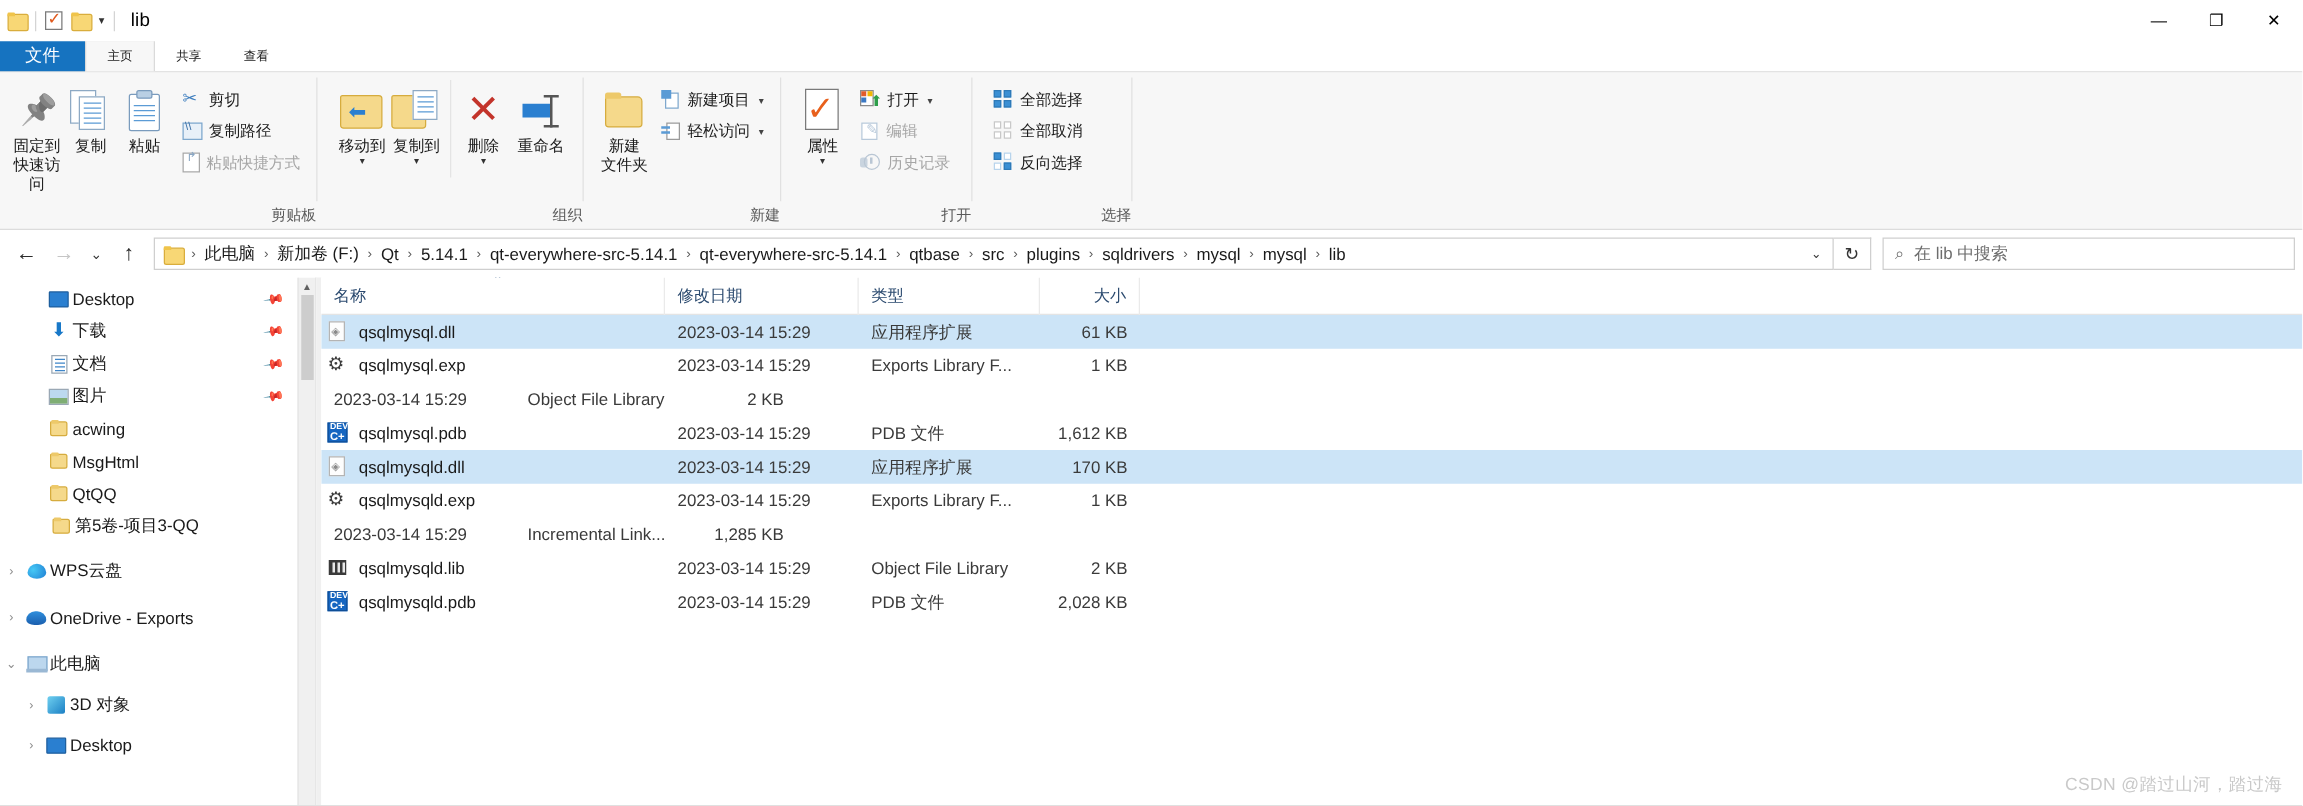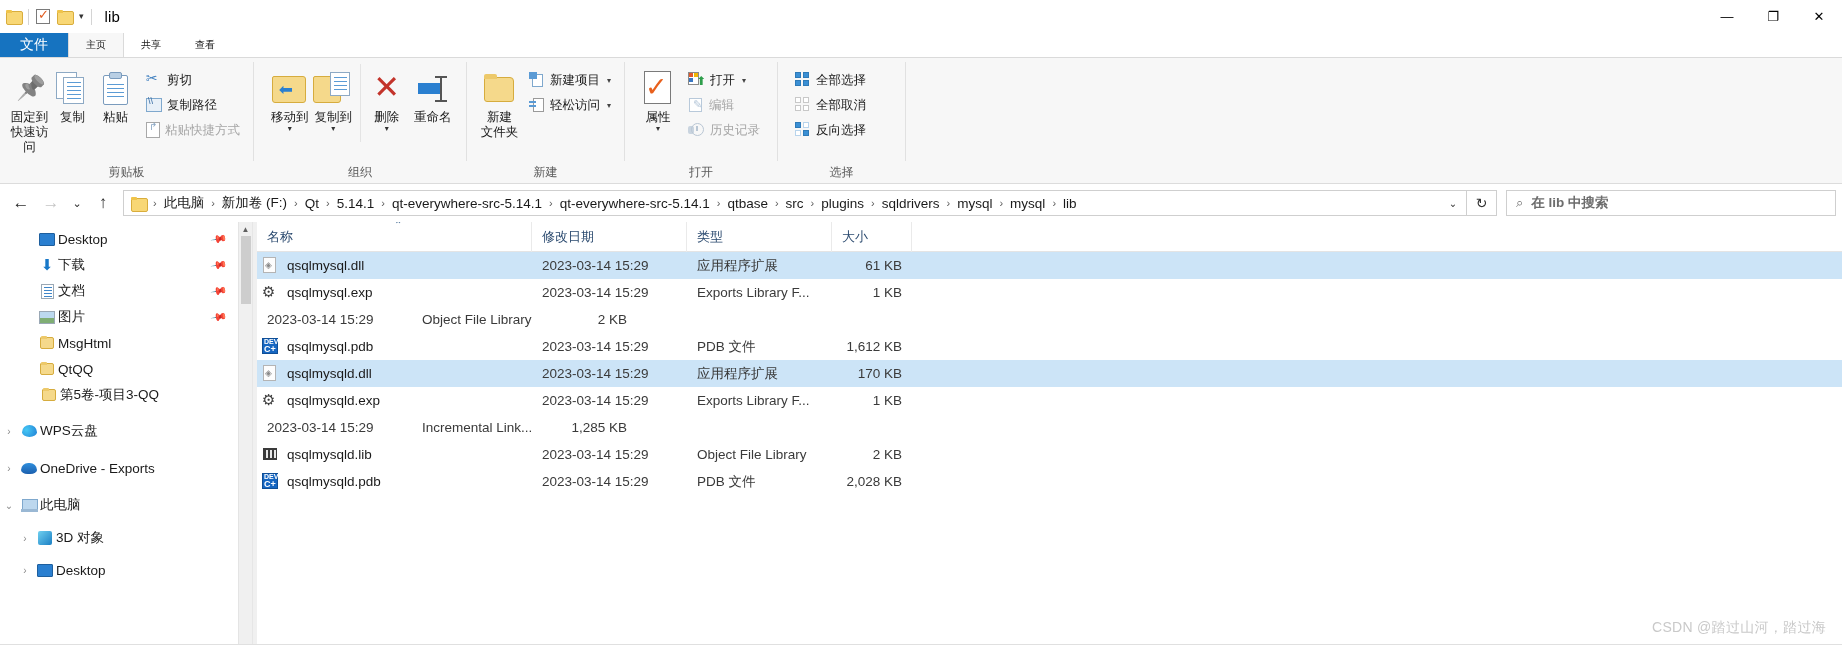--- a/index.html
+++ b/index.html
@@ -58,21 +58,21 @@
   .tab.active { background:#f7f7f7; border:1px solid #dadada; border-bottom:none; }
 
   
   .ribbon {
     height:126px; background:#f7f7f7; border-bottom:1px solid #dcdcdc;
     display:flex; position:relative;
   }
   .rgroup { display:flex; flex-direction:column; position:relative; }
   .rgroup-body { flex:1; display:flex; align-items:flex-start; padding:6px 8px 0 8px; }
   .rgroup-label {
-    height:18px; font-size:12px; color:#5a5a5a; text-align:center; line-height:14px;
+    height:18px; font-size:12px; color:#5a5a5a; text-align:right; line-height:14px;
   }
   .rgroup-divider { width:1px; background:#e1e1e1; margin:4px 0 22px 0; }
 
   .big-btn {
     width:62px; display:flex; flex-direction:column; align-items:center;
     padding-top:4px; cursor:default;
   }
   .big-btn .glyph { height:42px; display:flex; align-items:center; justify-content:center; }
   .big-btn .lbl { font-size:12.5px; color:#1a1a1a; text-align:center; line-height:15px; }
   .big-btn .dd { font-size:8px; color:#333; line-height:6px; margin-top:1px; }
@@ -192,21 +192,21 @@
   .crumb-caret { width:22px; text-align:center; font-size:10px; color:#333; }
   .refresh-btn {
     width:30px;height:26px;border:1px solid #cfcfcf; border-left:none; display:flex;
     align-items:center;justify-content:center;font-size:14px;color:#333;
   }
   .searchbox {
     width:330px; height:26px; border:1px solid #cfcfcf; margin-left:9px; display:flex;
     align-items:center; gap:8px; padding:0 9px; background:#fff;
   }
   .searchbox .mag { font-size:13px; color:#6a6a6a; }
-  .searchbox .ph { font-size:13.5px; color:#6d6d6d;font-weight:bold; }
+  .searchbox .ph { font-size:13.5px; color:#6d6d6d; }
 
   
   .main { display:flex; height:calc(645px - 33px - 25px - 126px - 38px); }
   .navpane {
     width:253px; position:relative; background:#fff; border-right:1px solid #e6e6e6;
     overflow:hidden;
   }
   .nav-item {
     height:26px; display:flex; align-items:center; font-size:13.5px; color:#1a1a1a;
     padding-right:8px; position:relative;
@@ -617,20 +617,27 @@
             <span class="ic-pic"></span>
           </span>
         <span class="nav-lbl">图片</span>
         <span class="nav-pin">📌</span>
       </div>
       <div class="nav-item" style="padding-left:18px">
         <span class="nav-chev"></span>
         <span class="nav-ico">
             <span class="ic-fold"></span>
           </span>
+        <span class="nav-lbl">acwing</span>
+      </div>
+      <div class="nav-item" style="padding-left:18px">
+        <span class="nav-chev"></span>
+        <span class="nav-ico">
+            <span class="ic-fold"></span>
+          </span>
         <span class="nav-lbl">MsgHtml</span>
       </div>
       <div class="nav-item" style="padding-left:18px">
         <span class="nav-chev"></span>
         <span class="nav-ico">
             <span class="ic-fold"></span>
           </span>
         <span class="nav-lbl">QtQQ</span>
       </div>
       <div class="nav-item" style="padding-left:20px">
@@ -691,21 +698,21 @@
       <div class="col c-name">
         <span class="sortcaret">⌃</span>
         <span>名称</span>
       </div>
       <div class="col c-date">
         <span>修改日期</span>
       </div>
       <div class="col c-type">
         <span>类型</span>
       </div>
-      <div class="col c-size" style="justify-content:flex-start">
+      <div class="col c-size" style="justify-content:flex-end">
         <span>大小</span>
       </div>
     </div>
 
     <div>
 
       <div class="row sel">
         <div class="cell name">
           <span class="f-ico f-dll">
               <span class="pg"></span>

